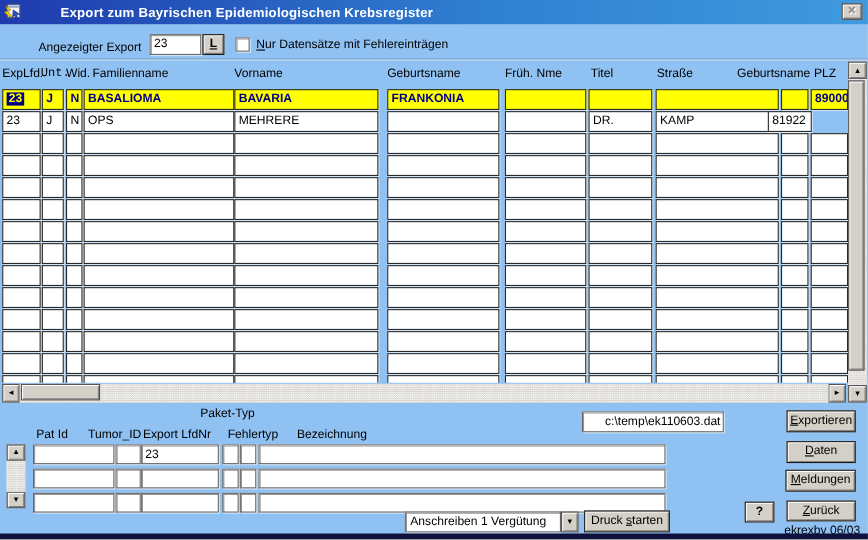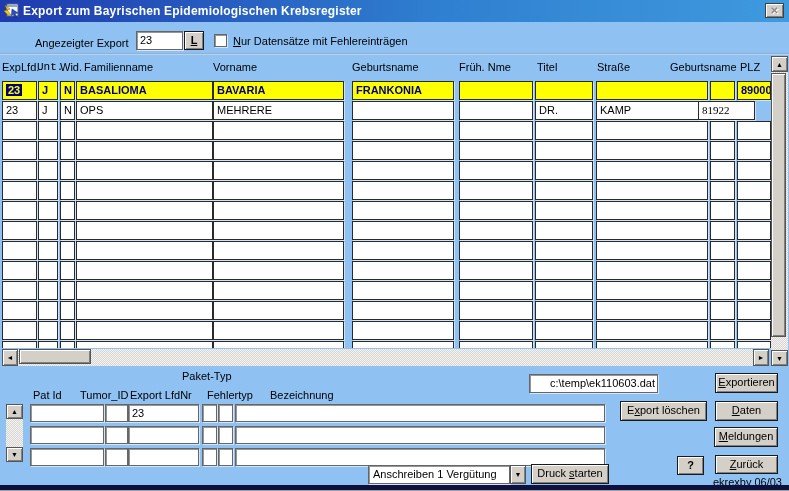--- a/index.html
+++ b/index.html
@@ -4,21 +4,21 @@
 <style>
   * { margin:0; padding:0; box-sizing:border-box; }
   html,body { width:789px; height:491px; overflow:hidden; }
   body { font-family:"Liberation Sans", sans-serif; font-size:11px; color:#000; }
 
   #window { position:relative; width:789px; height:491px; background:#8fc1f3; overflow:hidden; }
 
   
   #titlebar { position:absolute; left:0; top:0; width:789px; height:22px;
     background:linear-gradient(to right,#1e3aae,#2f7fd0 55%,#3f9ade);
-    display:flex; align-items:center; }
+    display:flex; align-items:center;gap:32px; }
   #title-icon { width:16px; height:16px; margin:0 4px 0 3px; flex:0 0 auto; }
   #title-text { color:#fff; font-weight:bold; font-size:12px; letter-spacing:.2px; }
   #close-btn { position:absolute; right:5px; top:3px; width:19px; height:15px;
     background:#d4d0c8; border:1px solid #404040;
     box-shadow:inset 1px 1px 0 #fff, inset -1px -1px 0 #808080;
     color:#8a8a8a; font-size:10px; font-weight:bold; line-height:13px; text-align:center;
     text-shadow:1px 1px 0 #fff; }
 
   
   .sunken { background:#fff; border:1px solid #666;
@@ -153,21 +153,21 @@
         <div class="cell" style="left: 2px; width: 35px;">23</div>
         <div class="cell" style="left: 38px; width: 20px;">J</div>
         <div class="cell" style="left: 60px; width: 15px;">N</div>
         <div class="cell" style="left: 76px; width: 137px;">OPS</div>
         <div class="cell" style="left: 213px; width: 131px;">MEHRERE</div>
         <div class="cell" style="left: 352px; width: 102px;"></div>
         <div class="cell" style="left: 459px; width: 74px;"></div>
         <div class="cell" style="left: 535px; width: 58px;">DR.</div>
         <div class="cell" style="left: 596px; width: 112px;">KAMP</div>
         <div class="cell" style="left: 710px; width: 25px;">53</div>
-        <div class="cell" style="left: 698px; width: 57px; font-family: Liberation Serif, serif;">81922</div>
+        <div class="cell" style="left: 698px; width: 40px;">81922</div>
       </div>
       <div class="trow" style="top: 40px;">
         <div class="cell" style="left: 2px; width: 35px;"></div>
         <div class="cell" style="left: 38px; width: 20px;"></div>
         <div class="cell" style="left: 60px; width: 15px;"></div>
         <div class="cell" style="left: 76px; width: 137px;"></div>
         <div class="cell" style="left: 213px; width: 131px;"></div>
         <div class="cell" style="left: 352px; width: 102px;"></div>
         <div class="cell" style="left: 459px; width: 74px;"></div>
         <div class="cell" style="left: 535px; width: 58px;"></div>
@@ -369,21 +369,20 @@
       <div class="dfield sunken" style="left: 105px; width: 23px; top: 448px;"></div>
       <div class="dfield sunken" style="left: 128px; width: 71px; top: 448px;"></div>
       <div class="dfield sunken" style="left: 202px; width: 15px; top: 448px;"></div>
       <div class="dfield sunken" style="left: 218px; width: 15px; top: 448px;"></div>
       <div class="dfield sunken" style="left: 235px; width: 370px; top: 448px;"></div>
     </div>
 
   <div class="sunken" id="file-field">c:\temp\ek110603.dat</div>
 
   <div class="btn" id="btn-exportieren"><u>E</u><span>x</span><span>p</span><span>o</span><span>r</span><span>t</span><span>i</span><span>e</span><span>r</span><span>e</span><span>n</span></div>
-  <div class="btn" id="btn-export-loeschen"><span>E</span><u>x</u><span>p</span><span>o</span><span>r</span><span>t</span><span> </span><span>l</span><span>ö</span><span>s</span><span>c</span><span>h</span><span>e</span><span>n</span></div>
   <div class="btn" id="btn-daten"><u>D</u><span>a</span><span>t</span><span>e</span><span>n</span></div>
   <div class="btn" id="btn-meldungen"><u>M</u><span>e</span><span>l</span><span>d</span><span>u</span><span>n</span><span>g</span><span>e</span><span>n</span></div>
   <div class="btn" id="btn-help">?</div>
   <div class="btn" id="btn-zurueck"><u>Z</u><span>u</span><span>r</span><span>ü</span><span>c</span><span>k</span></div>
   <div class="btn" id="btn-druck-starten"><span>D</span><span>r</span><span>u</span><span>c</span><span>k</span><span> </span><u>s</u><span>t</span><span>a</span><span>r</span><span>t</span><span>e</span><span>n</span></div>
 
   <div id="print-dropdown">
     <div class="dd-text sunken">Anschreiben 1 Vergütung</div>
     <div class="dd-btn">▼</div>
   </div>

